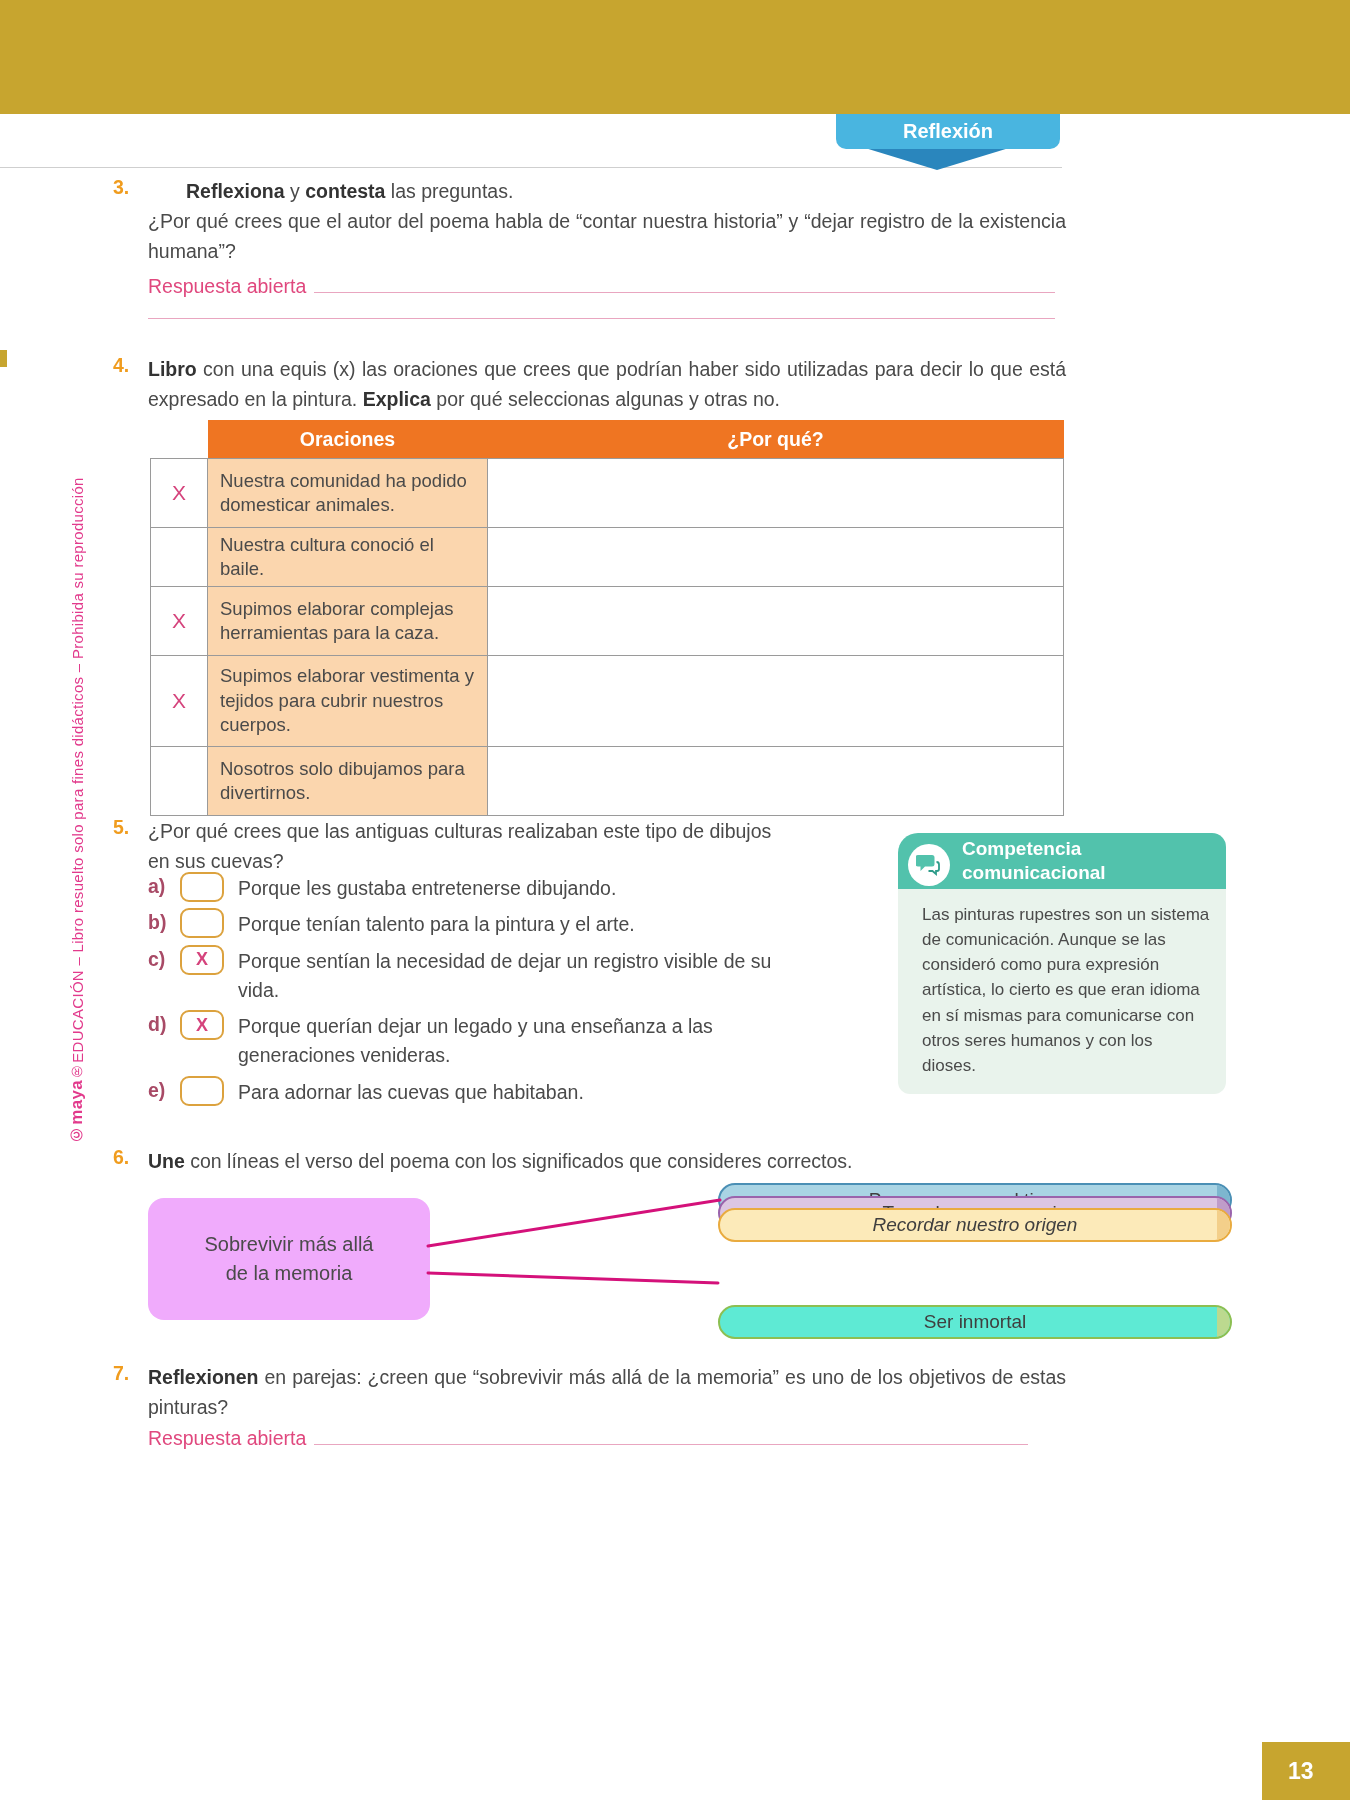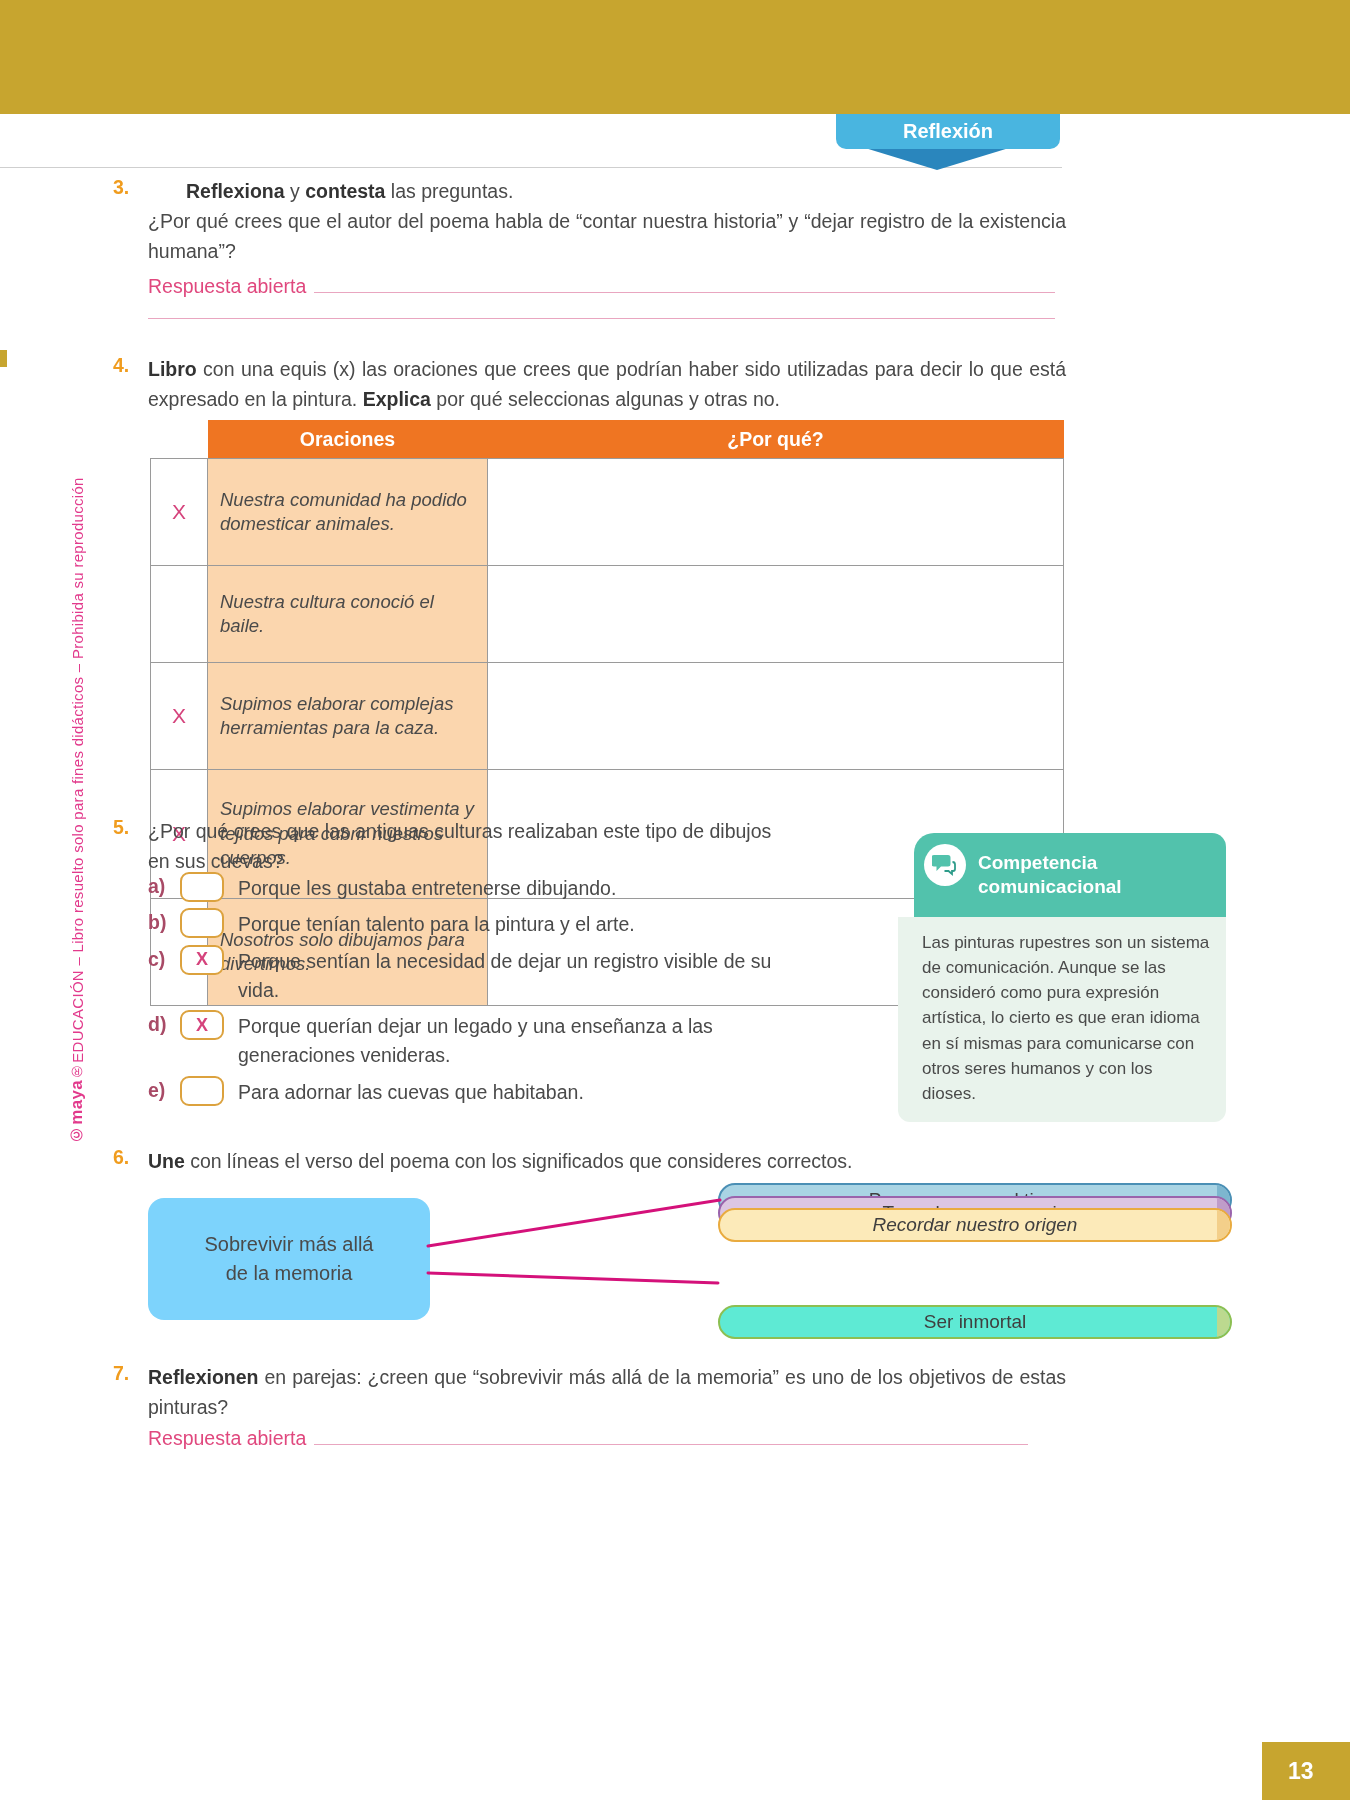--- a/index.html
+++ b/index.html
@@ -39,46 +39,46 @@
   .answer-label { color:#e0487e; font-size:19.5px; white-space:nowrap; }
   .answer-line { flex:1; border-bottom:1.5px solid #e9a6c0; height:24px; margin-left:8px; }
   .answer-line2 { position:absolute; left:148px; border-bottom:1.5px solid #e9a6c0; }
 
   
   table.match { position:absolute; left:150px; top:420px; width:913px; border-collapse:collapse; table-layout:fixed; }
   table.match th { background:#ef7522; color:#fff; font-weight:bold; font-size:19.5px; height:36px; border:none; text-align:center; }
   table.match td.blank { border:none; background:transparent; }
   table.match tbody td { border:1.5px solid #9a9a9a; vertical-align:middle; }
   td.mark { text-align:center; color:#d5437c; font-size:21px; background:#fff; }
-  td.sentence { background:#fbd6ae; padding:22px 12px; font-size:18.5px; line-height:1.32; color:#4a4a4a;font-style:italic; }
+  td.sentence { background:#fbd6ae; padding:3px 12px; font-size:18.5px; line-height:1.32; color:#4a4a4a; }
   td.why { background:#fff; }
   tr.h62 td { height:62px; } tr.h52 td { height:52px; } tr.h84 td { height:84px; }
 
   
   .options { position:absolute; left:148px; top:872px; width:655px; }
   .opt { display:flex; align-items:flex-start; margin-bottom:5px; min-height:31px; }
   .opt-letter { width:32px; flex:none; font-weight:bold; color:#a84a66; font-size:19.5px; padding-top:3px; }
   .opt-box { width:40px; height:26px; flex:none; border:2.5px solid #dca23e; border-radius:9px;
     margin-right:14px; display:flex; align-items:center; justify-content:center;
     color:#d5437c; font-weight:bold; font-size:18px; background:#fff; }
   .opt-text { font-size:19.5px; line-height:1.5; padding-top:2px; }
 
   
   .comp { position:absolute; left:898px; top:833px; width:328px; }
-  .comp-head { position:relative; background:#52c2ac; border-radius:20px 14px 0 0; height:84px;
-    display:flex; align-items:center;margin-left:16px; }
+  .comp-head { position:relative; background:#52c2ac; border-radius:20px 14px 0 0; height:56px;
+    display:flex; align-items:center; }
   .comp-icon { position:absolute; left:10px; top:11px; width:42px; height:42px; border-radius:50%;
     background:#fff; display:flex; align-items:center; justify-content:center; }
   .comp-titles { margin-left:64px; color:#fff; font-weight:bold; font-size:19px; line-height:1.25; }
   .comp-body { background:#e9f3ec; border-radius:0 0 12px 12px; padding:13px 16px 16px 24px;
     font-size:17px; line-height:1.48; color:#4a4a4a; }
 
   
   .source-box { position:absolute; left:148px; top:1198px; width:282px; height:122px;
-    background:#7dd3fc; border-radius:16px; display:flex; flex-direction:column;
+    background:#f0abfc; border-radius:16px; display:flex; flex-direction:column;
     align-items:center; justify-content:center; font-size:20px; color:#4a4a4a; line-height:1.45; }
   .pill { position:absolute; left:718px; width:514px; height:34px; border-radius:17px;
     display:flex; align-items:center; justify-content:center; font-size:19px; color:#3f3f3f;
     border:2px solid; box-sizing:border-box; overflow:hidden; }
   .pill::after { content:""; position:absolute; right:0; top:0; width:13px; height:100%;
     border-radius:0 15px 15px 0; }
   .pill-1 { top:1183px; background:#a9d4e4; border-color:#4a8fb5; } .pill-1::after { background:#7db6cf; }
   .pill-2 { top:1196px; background:#dcc6e2; border-color:#9a63ac; } .pill-2::after { background:#bf9cc9; }
   .pill-3 { top:1208px; background:#fceab9; border-color:#e9ab3f;font-style:italic; } .pill-3::after { background:#f3cf8a; }
   .pill-4 { top:1305px; background:#5eead4; border-color:#8cbf52; } .pill-4::after { background:#bcd98f; }

